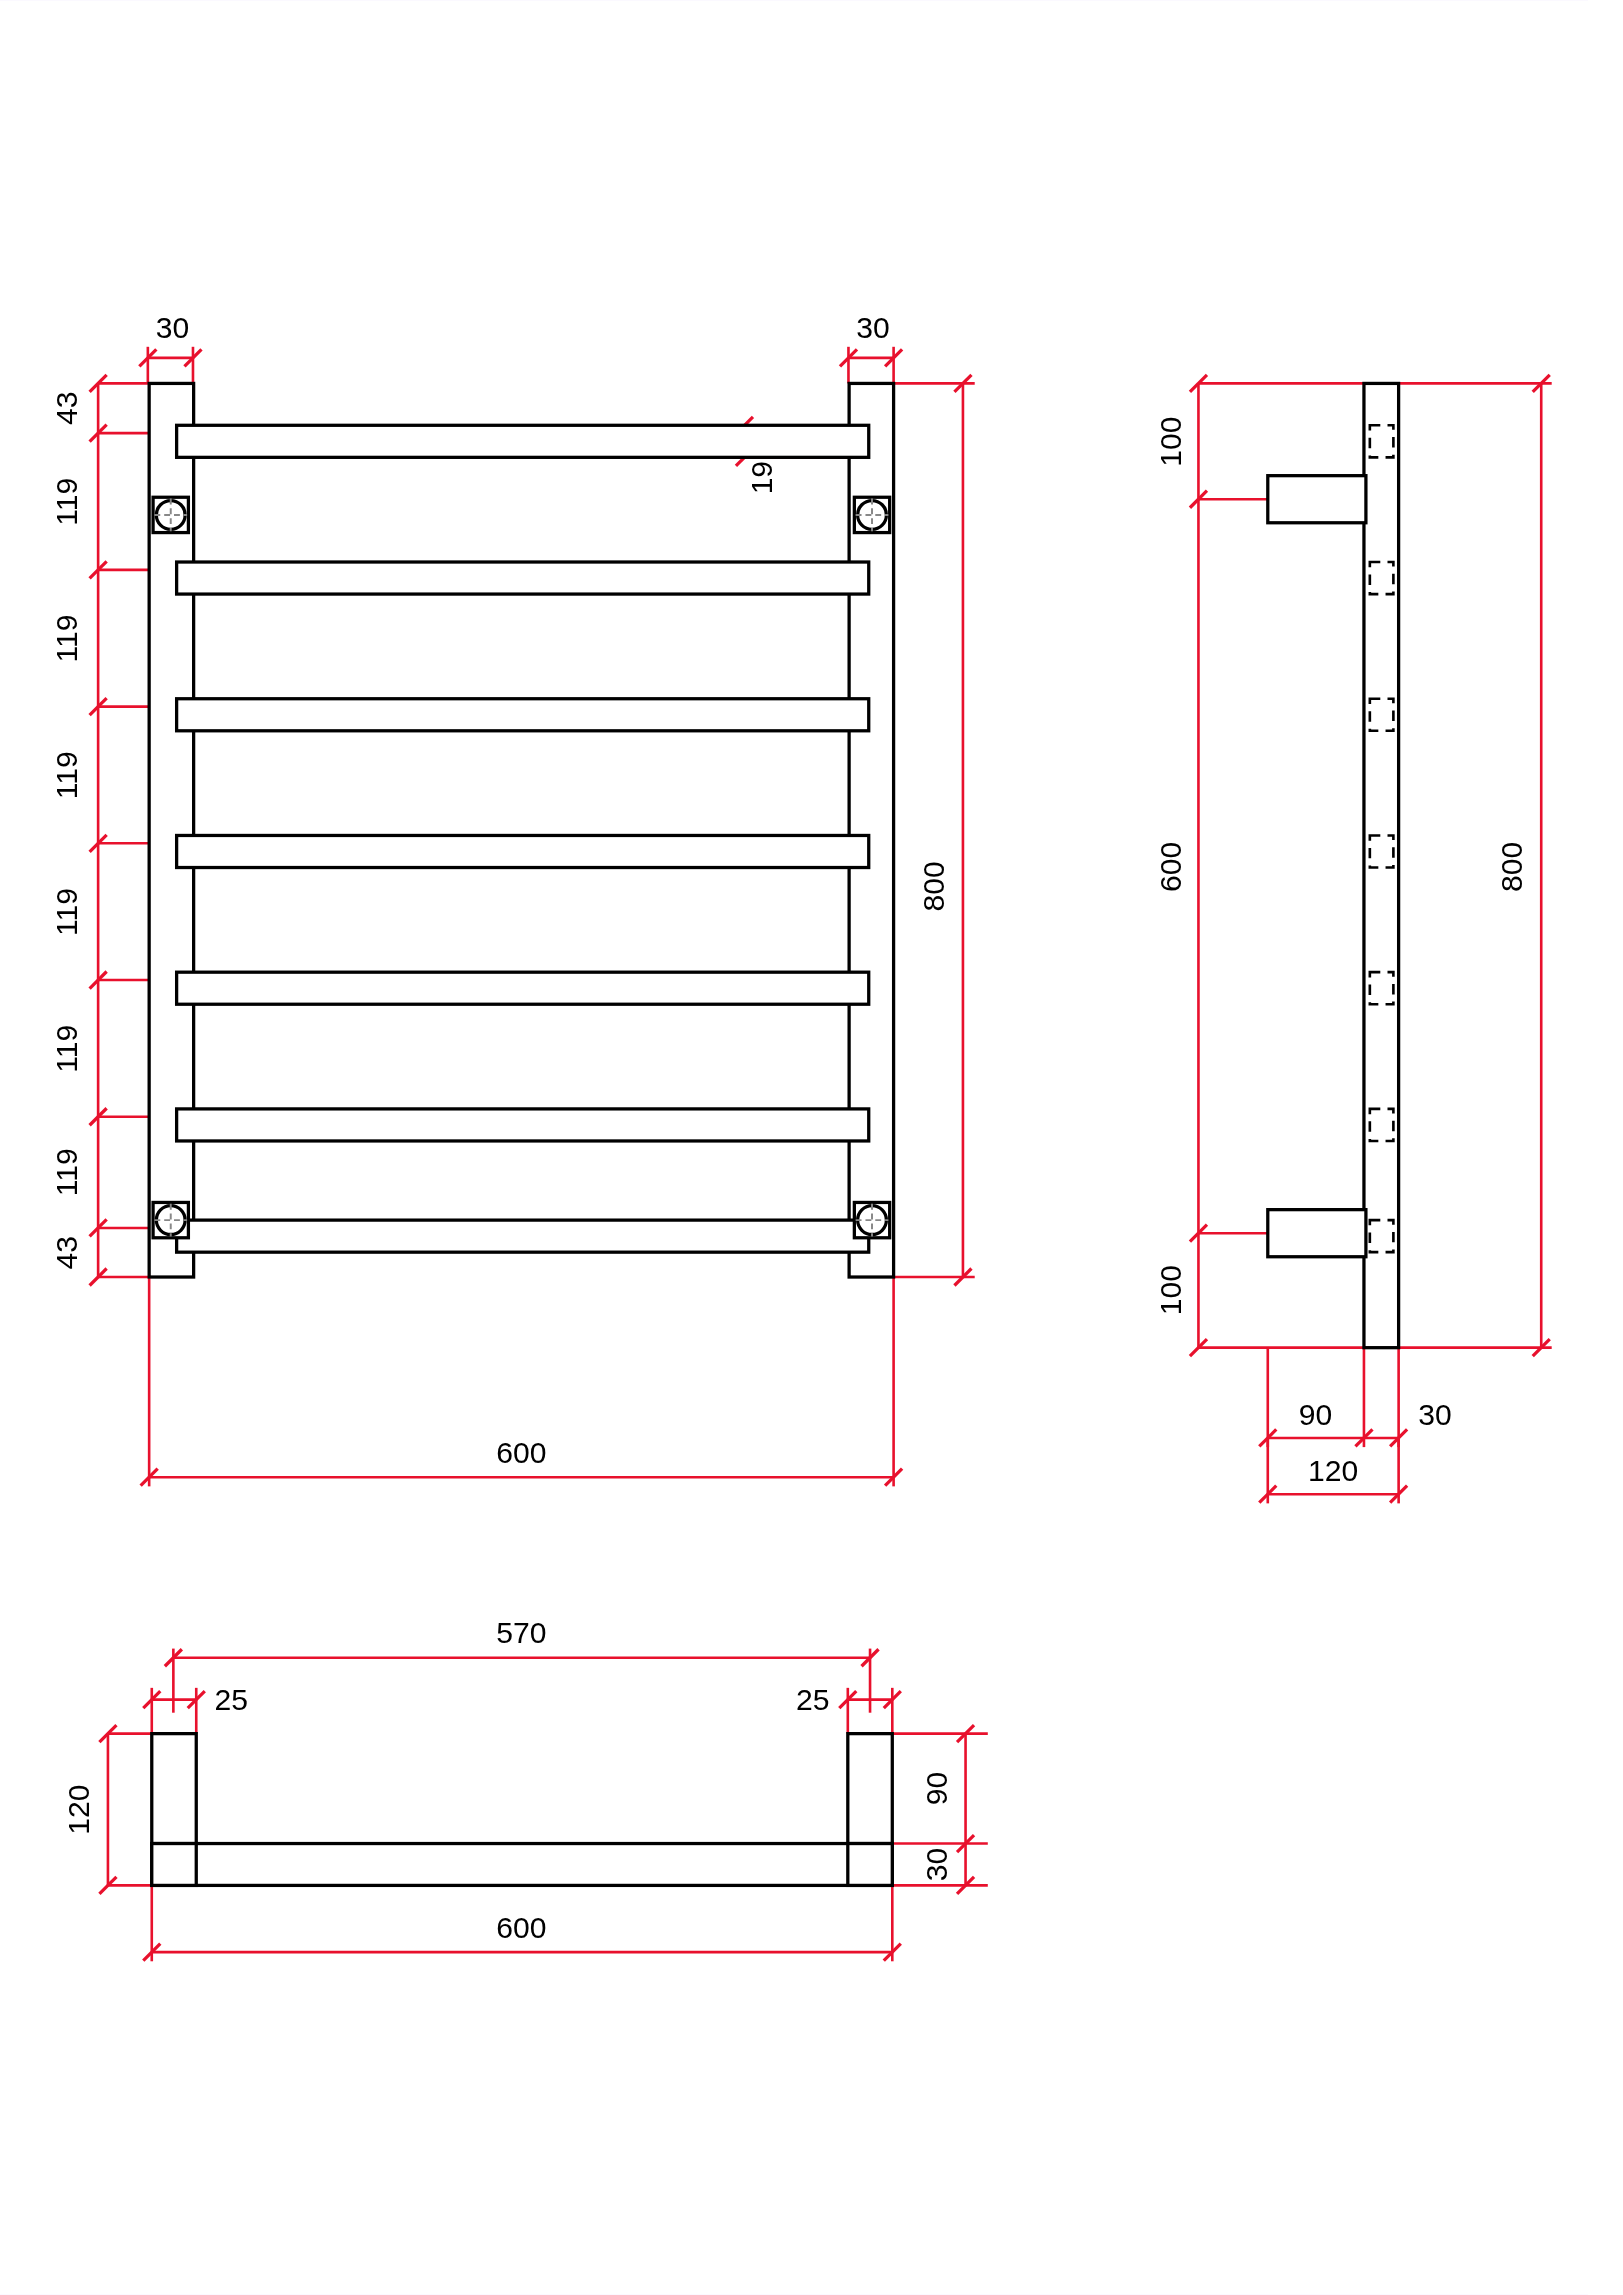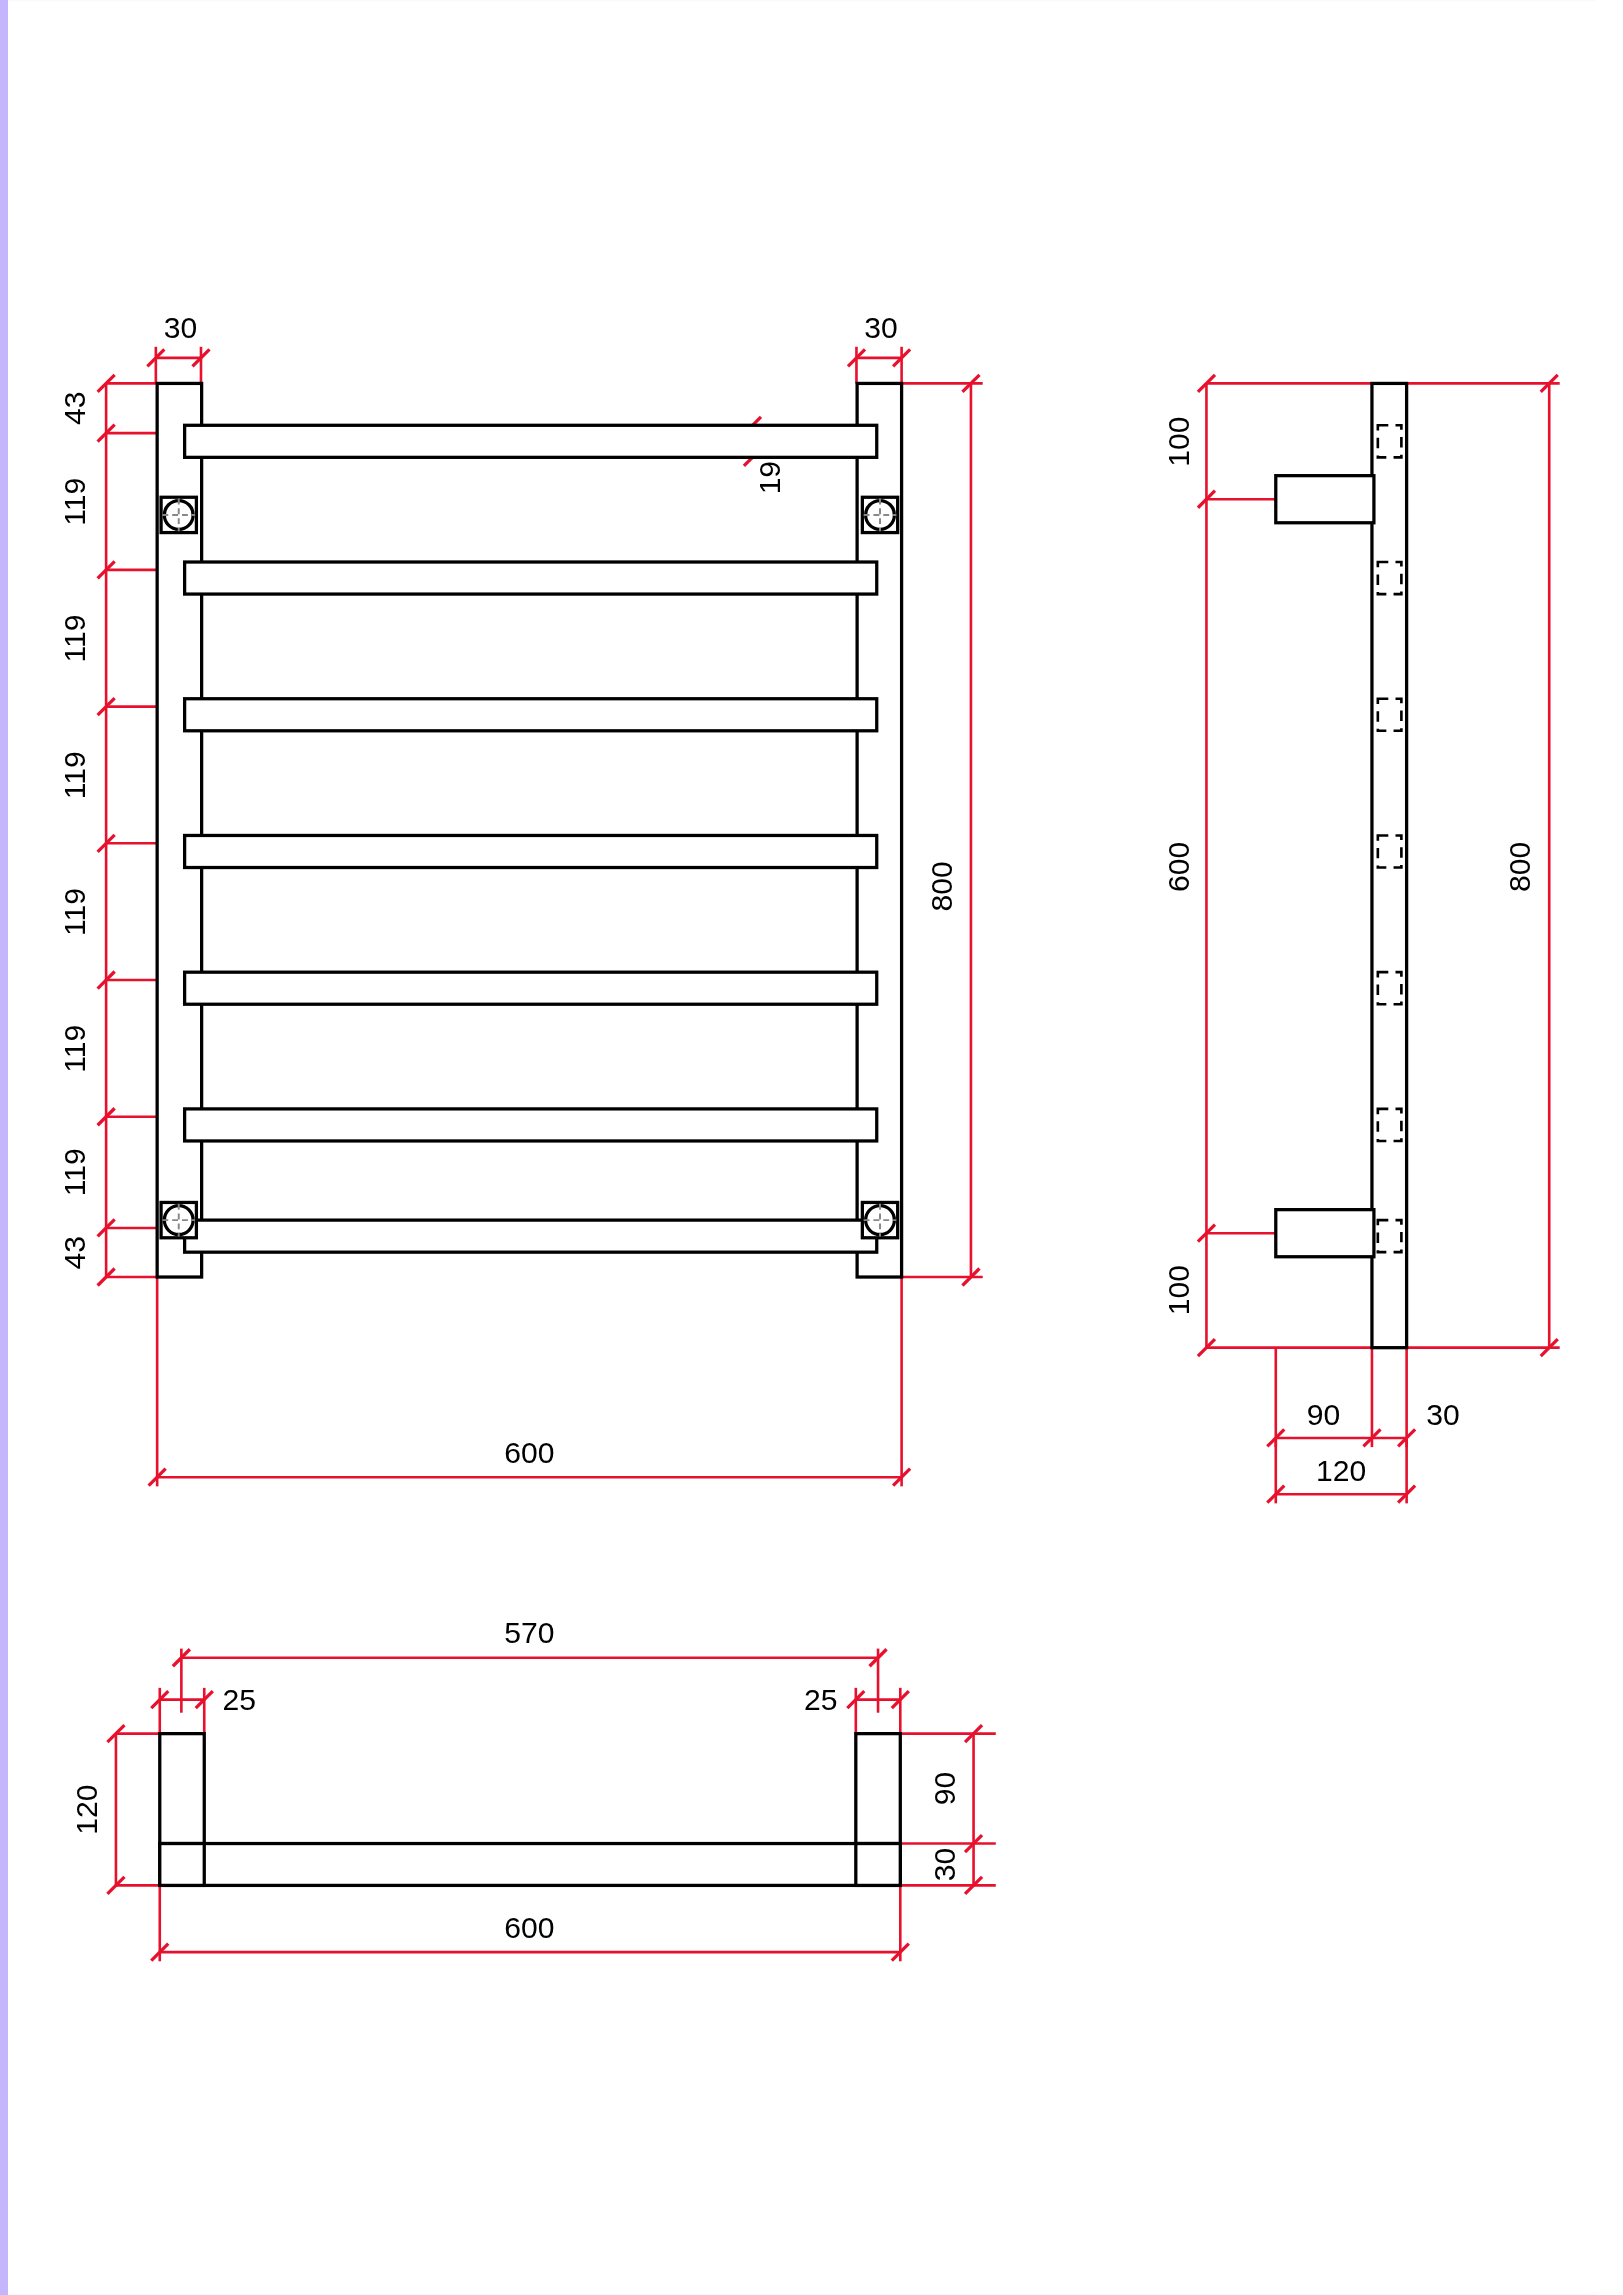--- a/index.html
+++ b/index.html
@@ -1,17 +1,17 @@
 <!DOCTYPE html>
 <html style="font-size:10.5px"><head>
 <meta charset="utf-8">
 <style>
   html,body{margin:0;padding:0;background:#ffffff;}
   body{width:1623px;height:2295px;font-family:"Liberation Sans",sans-serif;}
-  #sheet{position:relative;width:1588px;height:2295px;background:#c4b5fd;overflow:hidden;padding-left:8px;}
+  #sheet{position:relative;width:1588px;height:2295px;background:#c4b5fd;overflow:hidden;}
   svg{display:block;}
   .dimtxt{font-family:"Liberation Sans",sans-serif;font-size:46px;fill:#000;}
 </style>
 </head>
 <body>
 
 <div id="sheet">
 
 <svg width="1623" height="2295" viewBox="0 0 2481 3508">
   <defs>

